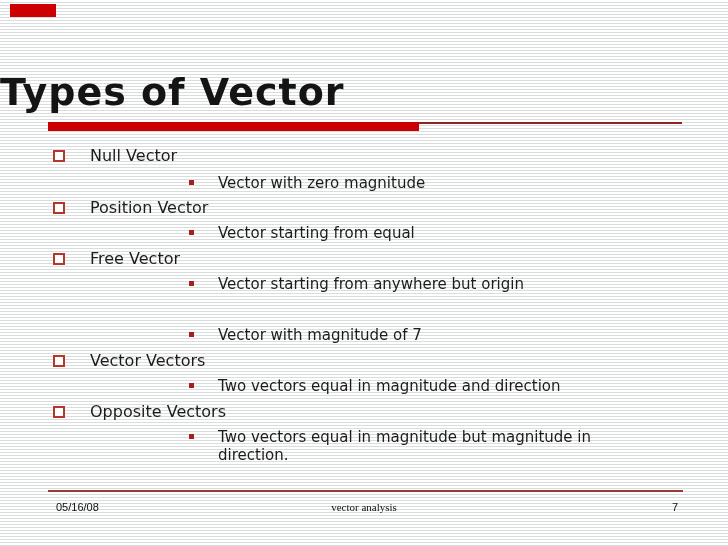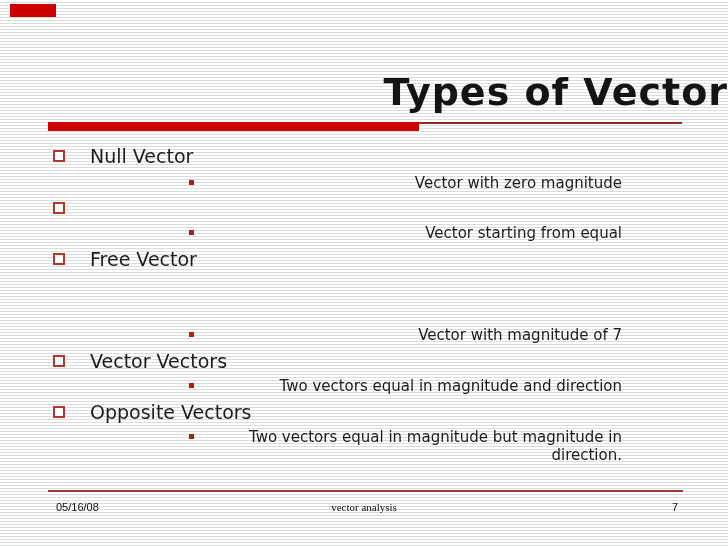--- a/index.html
+++ b/index.html
@@ -13,21 +13,21 @@
       #ffffff 0px, #ffffff 1.6px,
       #d9dddd 1.6px, #d9dddd 3px
     );
   }
   .corner-accent{
     position:absolute;left:10px;top:4px;width:46px;height:13px;
     background:#cc0000;
   }
   .title{
     position:absolute;left:0;top:68px;width:728px;
-    text-align:right;
+    text-align:left;
     font-size:38px;font-weight:bold;color:#141414;
     letter-spacing:1px;
     line-height:48px;
     font-family:"DejaVu Sans",sans-serif;
   }
   .title-line-thin{
     position:absolute;left:48px;top:122px;width:634px;height:2px;
     background:#8f2420;
   }
   .title-line-thick{
@@ -38,26 +38,26 @@
     position:absolute;left:53px;
     display:flex;align-items:flex-start;
   }
   .item-bullet{
     width:8px;height:8px;margin-top:6px;
     border:2px solid #b5372a;background:#ffffff;
     flex:0 0 auto;
   }
   .item-label{
     margin-left:25px;
-    font-size:19px;line-height:24px;color:#1c1c1c;
+    font-size:16px;line-height:24px;color:#1c1c1c;
     white-space:nowrap;
   }
   .sub-row{
     position:absolute;left:189px;
-    display:flex;align-items:flex-start;text-align:right;
+    display:flex;align-items:flex-start;
   }
   .sub-bullet{
     width:5px;height:5px;margin-top:6px;
     background:#a61f1b;
     flex:0 0 auto;
   }
   .sub-desc{
     margin-left:24px;width:404px;
     font-size:15px;line-height:18px;color:#1c1c1c;
   }
@@ -89,29 +89,34 @@
     <span class="item-bullet"></span>
     <span class="item-label">Null Vector</span>
   </div>
   <div class="sub-row" style="top:174px">
     <span class="sub-bullet"></span>
     <span class="sub-desc">Vector with zero magnitude</span>
   </div>
 
   <div class="item-row" style="top:196px">
     <span class="item-bullet"></span>
+    <span class="item-label">Position Vector</span>
   </div>
   <div class="sub-row" style="top:224px">
     <span class="sub-bullet"></span>
     <span class="sub-desc">Vector starting from equal</span>
   </div>
 
   <div class="item-row" style="top:247px">
     <span class="item-bullet"></span>
     <span class="item-label">Free Vector</span>
+  </div>
+  <div class="sub-row" style="top:275px">
+    <span class="sub-bullet"></span>
+    <span class="sub-desc">Vector starting from anywhere but origin</span>
   </div>
 
   <div class="sub-row" style="top:326px">
     <span class="sub-bullet"></span>
     <span class="sub-desc">Vector with magnitude of 7</span>
   </div>
 
   <div class="item-row" style="top:349px">
     <span class="item-bullet"></span>
     <span class="item-label">Vector Vectors</span>

